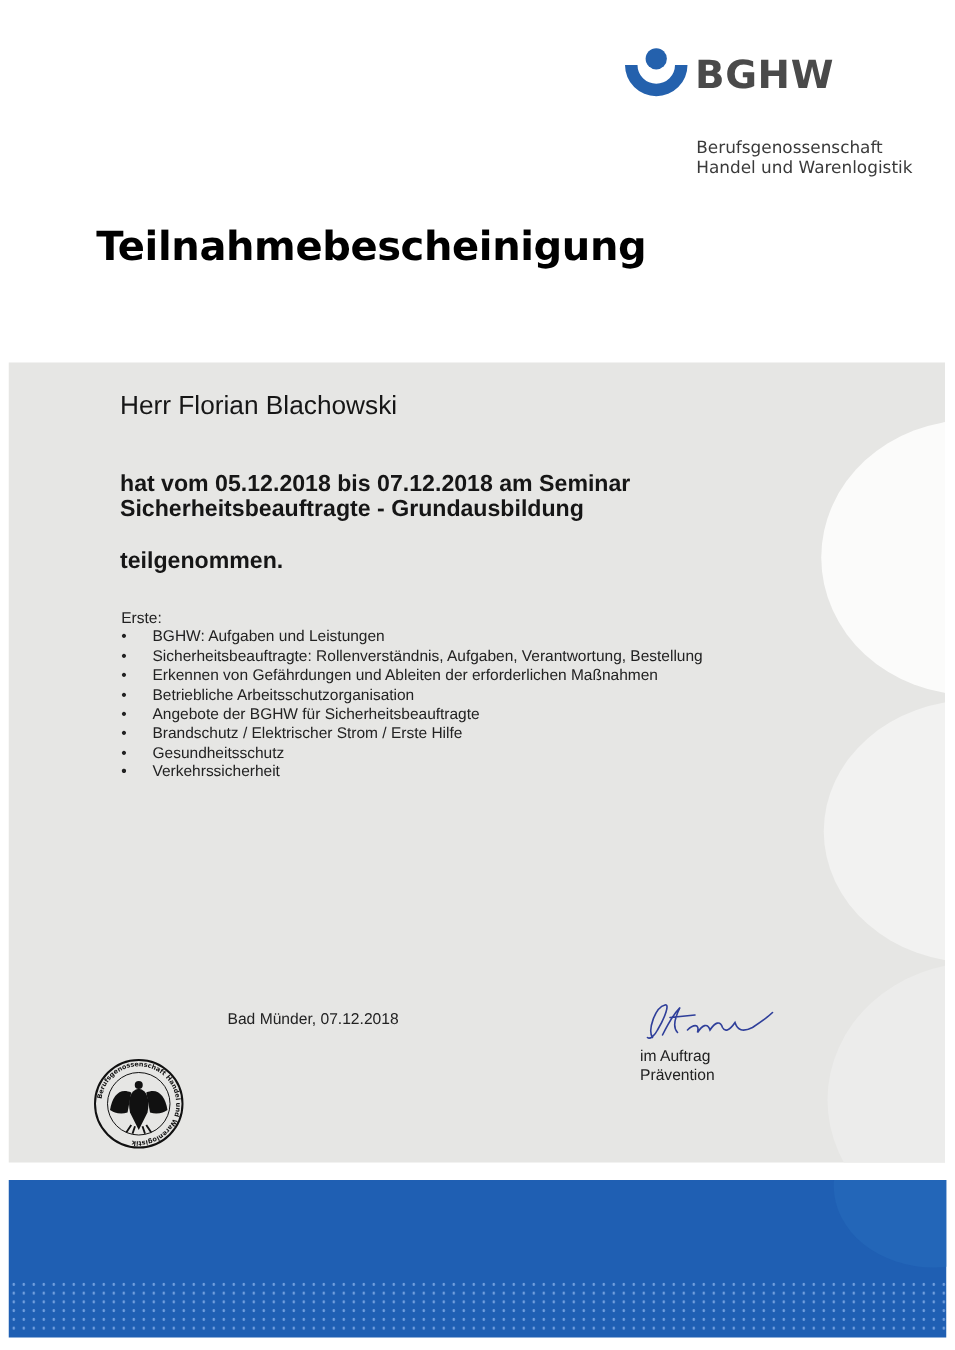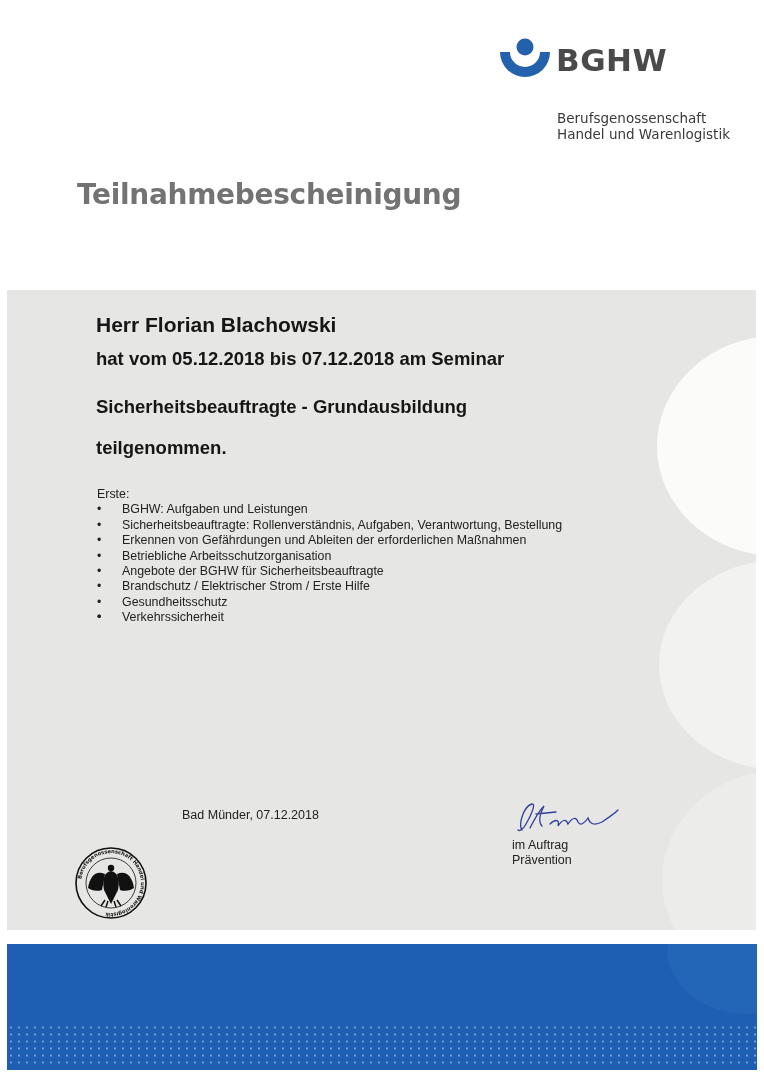--- a/index.html
+++ b/index.html
@@ -18,33 +18,33 @@
     }
     .logo-sub {
       position: absolute; left: 59px; top: 42px;
       font-family: "DejaVu Sans", sans-serif; font-size: 13.5px; line-height: 16px; color: #3a3a3a;
       white-space: nowrap;
       margin-top: 30px;
     }
     .doc-title {
       position: absolute; left: 77px; top: 178px;
       font-family: "DejaVu Sans", sans-serif; font-weight: bold;
-      font-size: 28px; color: #737373; letter-spacing: -0.3px; white-space: nowrap;
+      font-size: 32px; color: #000000; letter-spacing: -0.3px; white-space: nowrap;
     }
     .panel {
       position: absolute; left: 7px; top: 290px; width: 749px; height: 640px;
       background: #e6e6e4; overflow: hidden;
     }
     .circle { position: absolute; border-radius: 50%; }
     .c1 { left: 650px; top: 46px; width: 240px; height: 220px; background: #fbfbfa; }
     .c2 { left: 652px; top: 270px; width: 240px; height: 210px; background: #f2f2f1; }
     .c3 { left: 655px; top: 480px; width: 240px; height: 220px; background: #ececeb; }
-    .recipient { position: absolute; left: 96px; top: 313px; font-weight: bold; font-size: 21px; color: #161616; white-space: nowrap; }
+    .recipient { position: absolute; left: 96px; top: 313px; font-weight: normal; font-size: 21px; color: #161616; white-space: nowrap; }
     .line { position: absolute; left: 96px; font-weight: bold; font-size: 18.5px; color: #161616; white-space: nowrap; }
-    .l1 { top: 348px; }
+    .l1 { top: 376px; }
     .l2 { top: 396px; }
     .l3 { top: 437px; }
     .topics { position: absolute; left: 97px; top: 487px; font-size: 12.4px; color: #222; line-height: 15.4px; }
     .topics ul { list-style: none; margin: 0; padding: 0; }
     .topics li { position: relative; padding-left: 25px; white-space: nowrap; }
     .topics li .bullet { position: absolute; left: 0; top: 0; }
     .place-date { position: absolute; left: 182px; top: 808px; font-size: 12.5px; color: #222; white-space: nowrap; }
     .sig-block { position: absolute; left: 512px; top: 838px; font-size: 12.5px; color: #222; line-height: 15px; }
     .signature { position: absolute; left: 510px; top: 800px; width: 110px; height: 40px; }
     .seal { position: absolute; left: 74px; top: 846px; width: 74px; height: 74px; }

